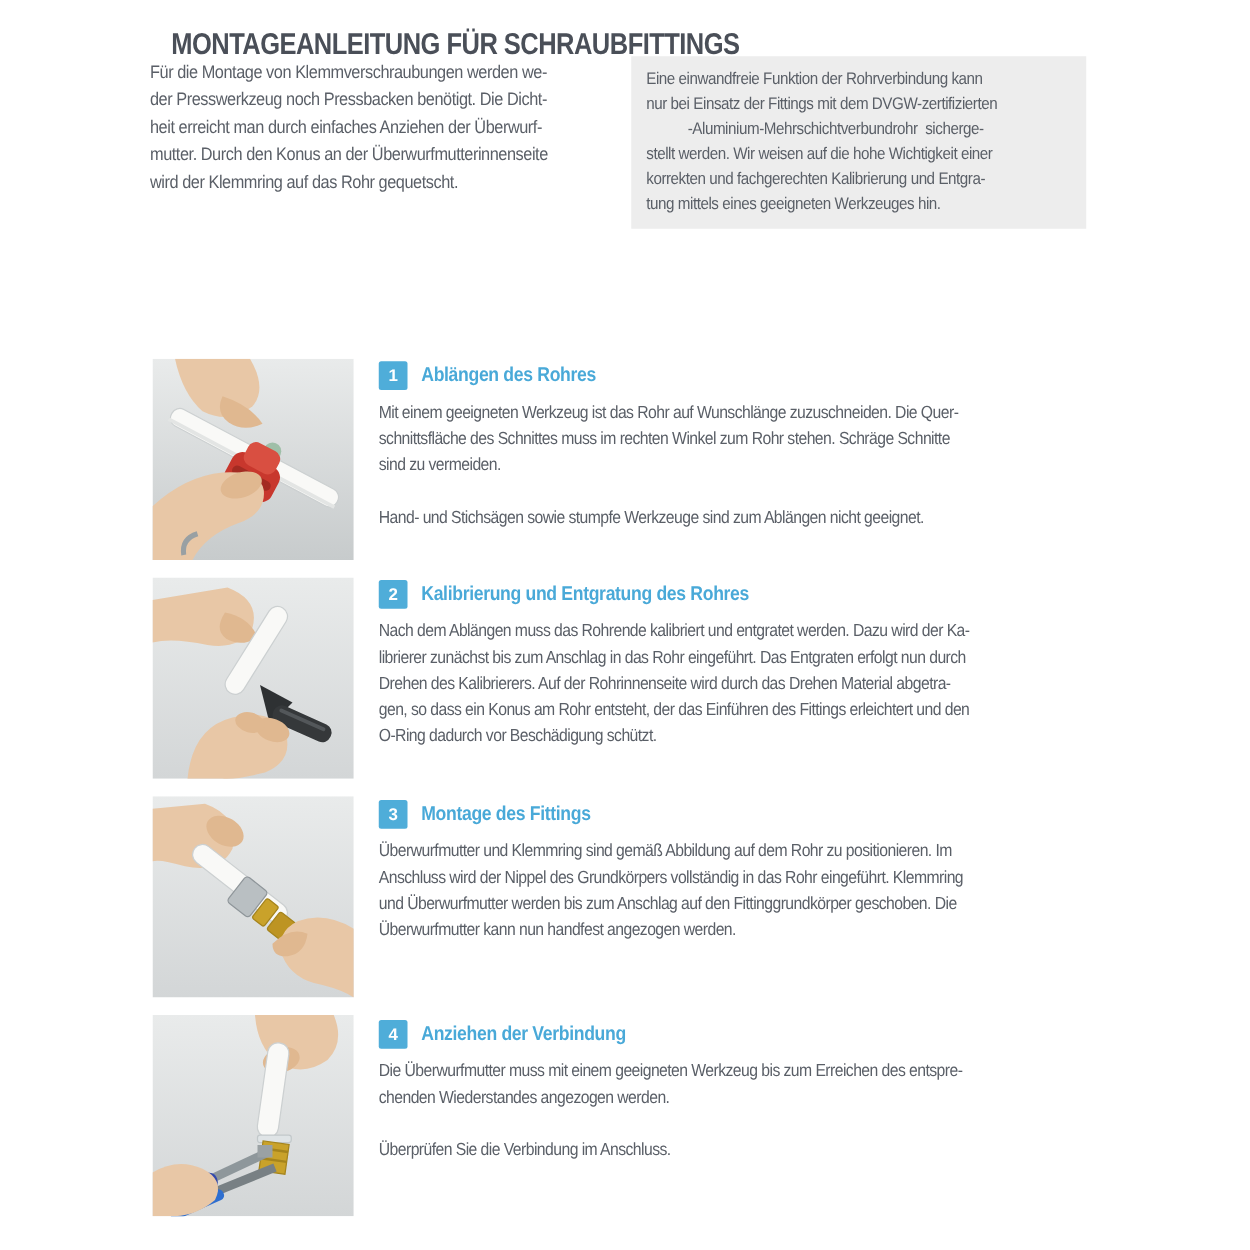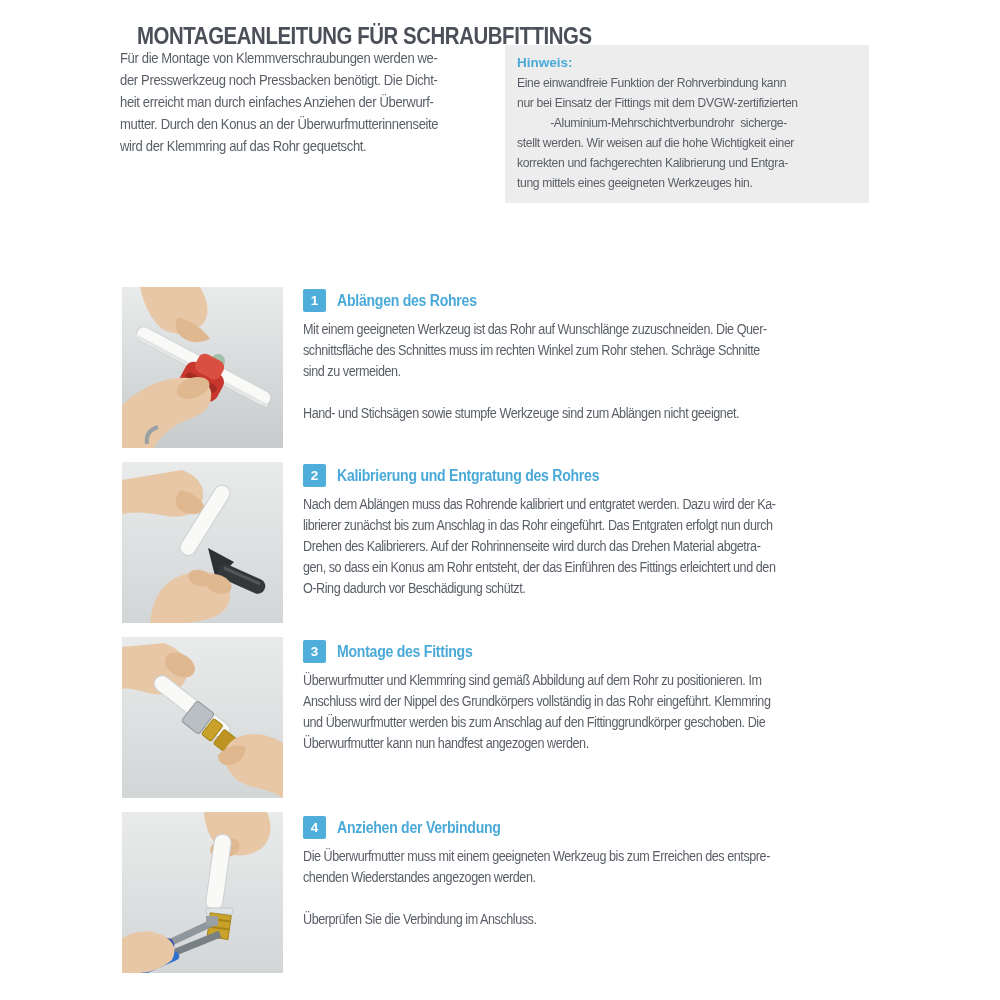--- a/index.html
+++ b/index.html
@@ -36,21 +36,20 @@
 
   <h1 class="page-title">MONTAGEANLEITUNG FÜR SCHRAUBFITTINGS</h1>
 
   <div class="intro pre">Für die Montage von Klemmverschraubungen werden we-
 der Presswerkzeug noch Pressbacken benötigt. Die Dicht-
 heit erreicht man durch einfaches Anziehen der Überwurf-
 mutter. Durch den Konus an der Überwurfmutterinnenseite
 wird der Klemmring auf das Rohr gequetscht.</div>
 
   <div class="note-box">
-    <div class="note-title">Hinweis:</div>
     <div class="note-body pre">Eine einwandfreie Funktion der Rohrverbindung kann
 nur bei Einsatz der Fittings mit dem DVGW-zertifizierten
            -Aluminium-Mehrschichtverbundrohr  sicherge-
 stellt werden. Wir weisen auf die hohe Wichtigkeit einer
 korrekten und fachgerechten Kalibrierung und Entgra-
 tung mittels eines geeigneten Werkzeuges hin.</div>
   </div>
 
   <div class="photo" id="photo-1" aria-label="hands-cutting-white-pipe-with-red-pipe-cutter">
     <svg viewBox="0 0 161 161">

